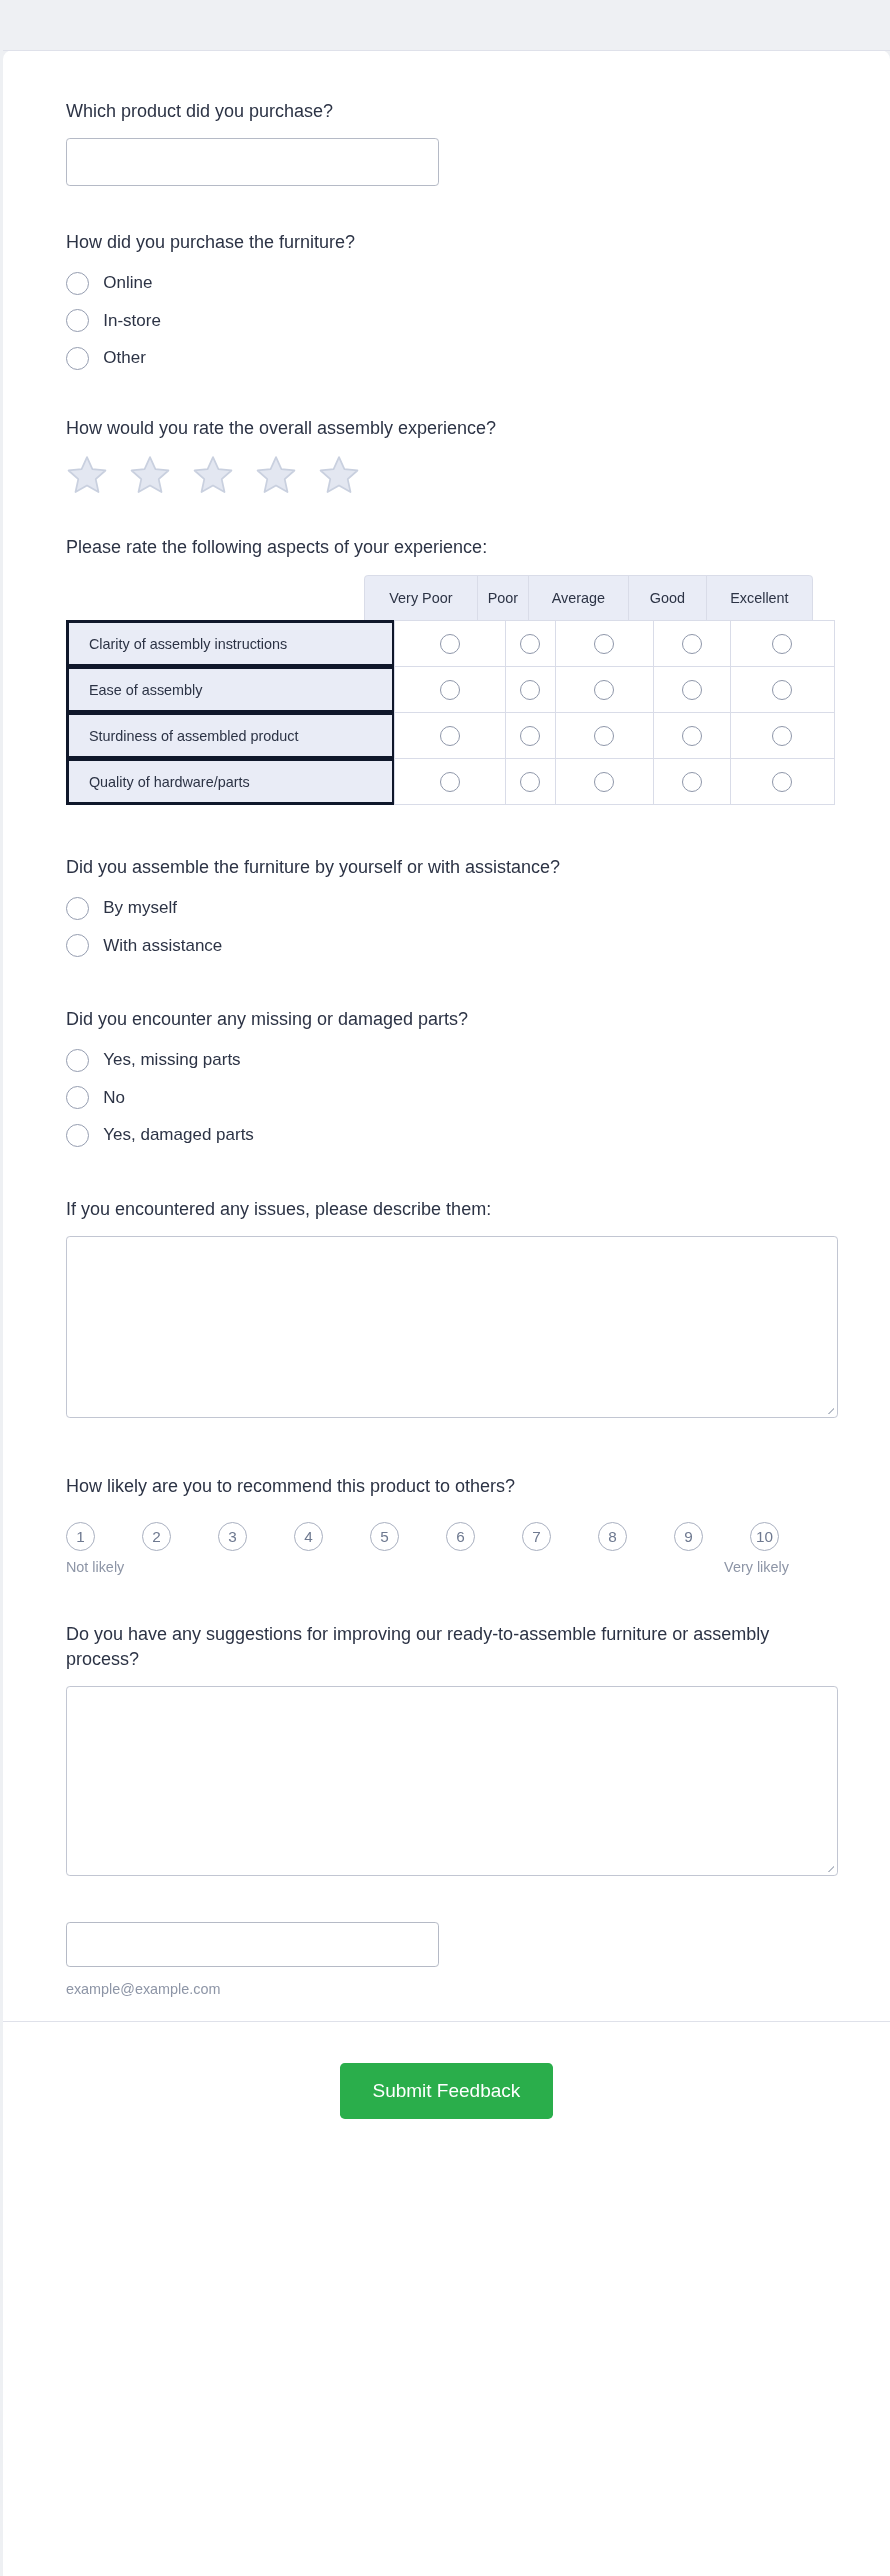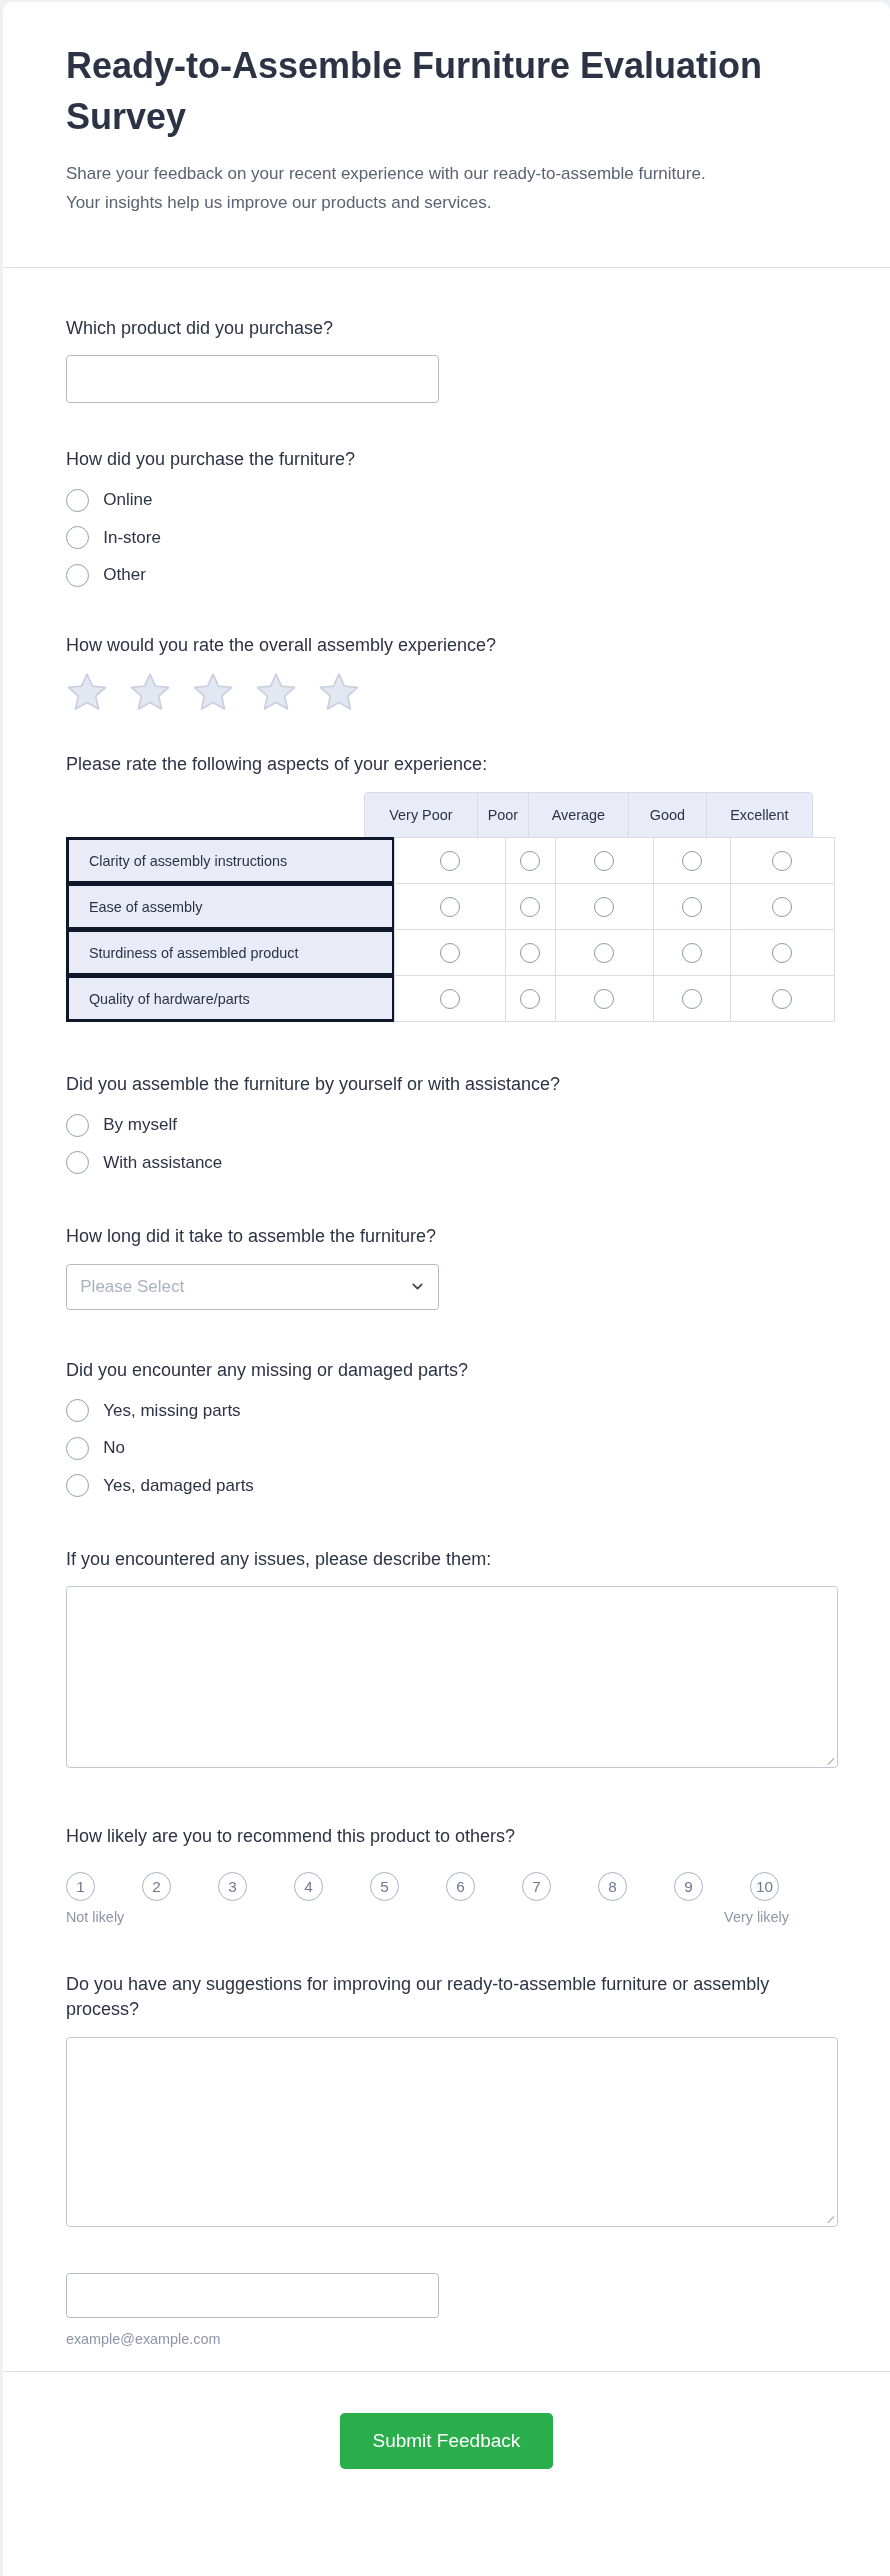--- a/index.html
+++ b/index.html
@@ -128,24 +128,20 @@
     width: 213px; height: 56px; background: #2aae4b; color: #ffffff;
     border: none; border-radius: 4.8px; font-size: 19px; font-weight: 500;
     font-family: "Liberation Sans", sans-serif; cursor: pointer;
   }
 </style>
 </head>
 <body>
 
 <div class="page">
 
-  <header class="form-header">
-    <h1 class="form-title">Ready-to-Assemble Furniture Evaluation Survey</h1>
-    <p class="form-subtitle">Share your feedback on your recent experience with our ready-to-assemble furniture. Your insights help us improve our products and services.</p>
-  </header>
 
   <div class="divider"></div>
 
   <main class="form-body">
 
     <section class="s-product">
       <div class="q-label">Which product did you purchase?</div>
       <input class="text-input" type="text" value="" style="">
     </section>
 
@@ -279,29 +275,20 @@
       <div class="radio-row">
         <span class="radio-circle"></span>
         <span class="radio-label">By myself</span>
       </div>
       <div class="radio-row">
         <span class="radio-circle"></span>
         <span class="radio-label">With assistance</span>
       </div>
     </section>
 
-    <section class="s-duration">
-      <div class="q-label">How long did it take to assemble the furniture?</div>
-      <div class="select-box">
-        <span class="select-placeholder">Please Select</span>
-        <svg width="17" height="17" viewBox="0 0 24 24">
-            <path d="M6 9l6 6 6-6" fill="none" stroke="#3f4757" stroke-width="2.4" stroke-linecap="round" stroke-linejoin="round"></path>
-          </svg>
-      </div>
-    </section>
 
     <section class="s-parts">
       <div class="q-label">Did you encounter any missing or damaged parts?</div>
       <div class="radio-row">
         <span class="radio-circle"></span>
         <span class="radio-label">Yes, missing parts</span>
       </div>
       <div class="radio-row">
         <span class="radio-circle"></span>
         <span class="radio-label">No</span>

